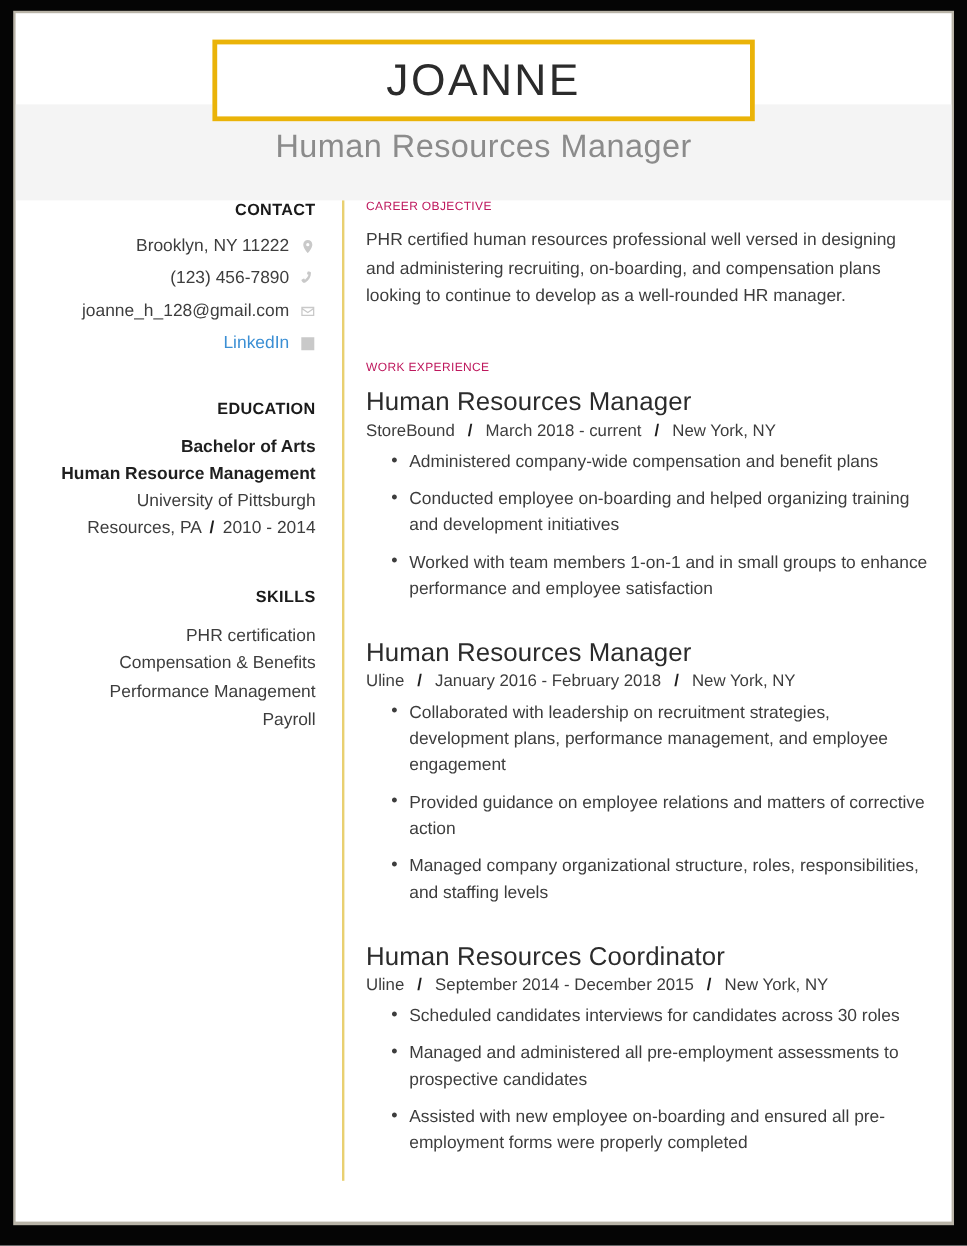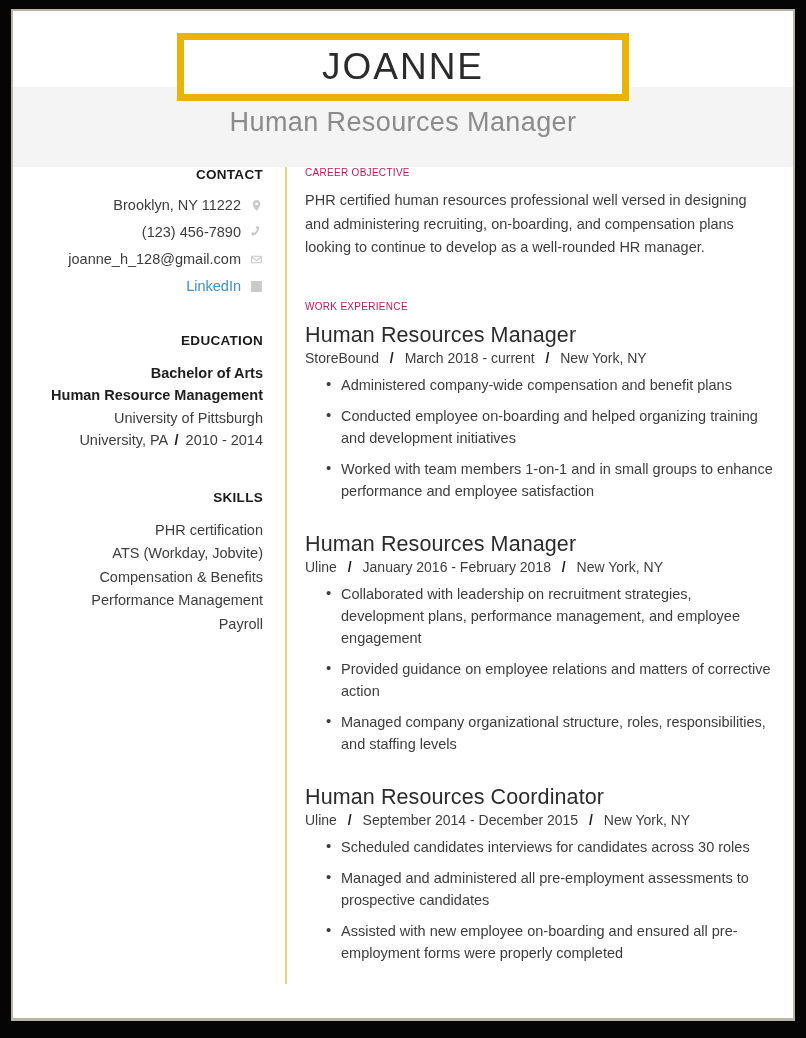--- a/index.html
+++ b/index.html
@@ -54,21 +54,21 @@
     width: 780px;
     height: 80px;
     background: #f4f4f4;
   }
   .name-box {
     position: absolute;
     left: 164px;
     top: 22px;
     width: 452px;
     height: 68px;
-    border: 7px solid #eab308;
+    border: 4px solid #eab308;
     background: #ffffff;
     box-sizing: border-box;
     display: flex;
     align-items: center;
     justify-content: center;
     gap: 13px;
   }
   .name-first {
     font-size: 37px;
     letter-spacing: 2.0px;
@@ -275,30 +275,29 @@
             </svg>
           </div>
         </div>
 
         <div class="side-block education">
           <div class="side-heading">EDUCATION</div>
           <div class="edu-line bold">Bachelor of Arts</div>
           <div class="edu-line bold">Human Resource Management</div>
           <div class="edu-line">University of Pittsburgh</div>
           <div class="edu-line">
-            <span>University, PA</span>
+            <span>Resources, PA</span>
             <span class="edu-slash">/</span>
             <span>2010 - 2014</span>
           </div>
         </div>
 
         <div class="side-block">
           <div class="side-heading">SKILLS</div>
           <div class="skill-line">PHR certification</div>
-          <div class="skill-line">ATS (Workday, Jobvite)</div>
           <div class="skill-line">Compensation &amp; Benefits</div>
           <div class="skill-line">Performance Management</div>
           <div class="skill-line">Payroll</div>
         </div>
       </div>
 
       <div class="main">
 
         <div>
           <div class="main-heading">CAREER OBJECTIVE</div>

